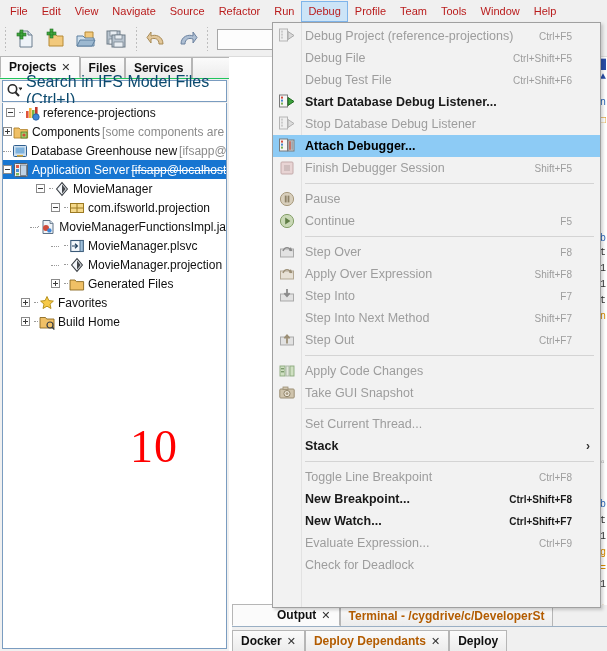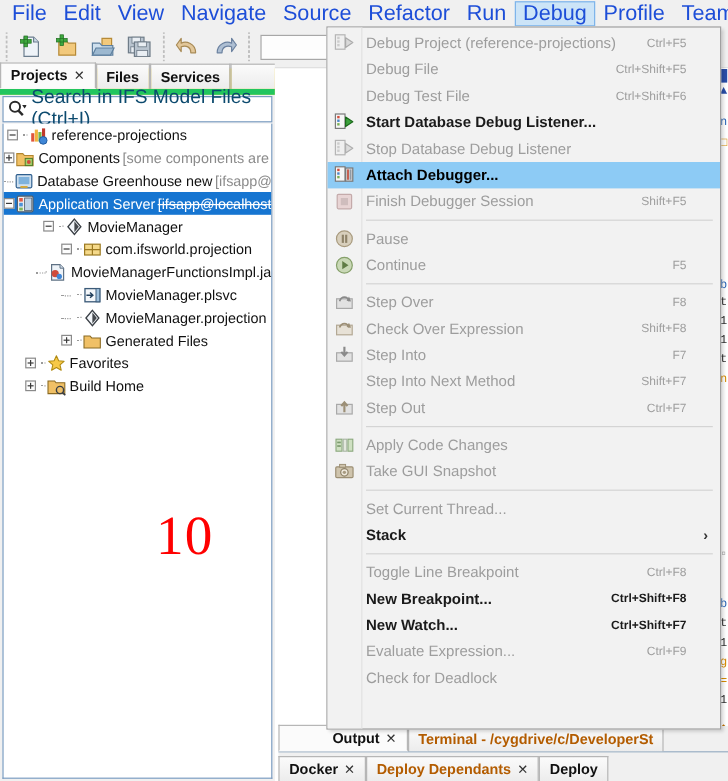--- a/index.html
+++ b/index.html
@@ -15,21 +15,21 @@
   #app { position: relative; width: 607px; height: 651px; background: #f0f0f0; }
 
   
   .menubar {
     position: absolute; top: 0; left: 0; width: 607px; height: 22px;
     background: #f0f0f0;
     display: flex; align-items: center;
     padding-left: 3px;
   }
   .menubar-item {
-    font-size: 18px; color: #1d4ed8;
+    font-size: 11px; color: #b91c1c;
     padding: 3px 7px 4px 7px;
     line-height: 14px;
     white-space: nowrap;
     cursor: default;
   }
   .menubar-item.active {
     background: #cce4f7;
     border: 1px solid #7eb4ea;
     padding: 2px 6px 3px 6px;
   }
@@ -56,22 +56,22 @@
   }
 
   
   .explorer {
     position: absolute; top: 57px; left: 0; width: 229px; bottom: 0;
     background: #f0f0f0;
   }
   .tabrow {
     position: absolute; top: 0; left: 0; width: 229px; height: 22px;
     display: flex; align-items: flex-end;
-    border-bottom: 5px solid #22c55e;
-    background: #fde047;
+    border-bottom: 1px solid #22c55e;
+    background: #3b82f6;
   }
   .tab {
     height: 21px; display: flex; align-items: center; gap: 5px;
     padding: 0 8px; font-size: 12px; color: #101010; font-weight: bold;
     border-left: 1px solid #b6b6b6; border-right: 1px solid #b6b6b6;
     border-top: 1px solid #b6b6b6;
     background: linear-gradient(#fbfbfb, #ececec);
     white-space: nowrap;
   }
   .tab.sel { background: #fbfbfb; border-bottom: 1px solid #fbfbfb; height: 22px; }
@@ -588,21 +588,21 @@
           <span class="sc">F8</span>
         </div>
         <div class="mi">
           <span class="ico">
             <svg width="18" height="18" viewBox="0 0 18 18">
               <rect x="2.5" y="6" width="13" height="8" fill="#e7e1d6" stroke="#b3a894" stroke-width="1"></rect>
               <path d="M5 8 C6.5 3.5 11.5 3.5 13 8" fill="none" stroke="#9c8f76" stroke-width="1.4"></path>
               <path d="M12.8 4 L14.6 8.2 L10.8 7.6 Z" fill="#9c8f76"></path>
             </svg>
           </span>
-          <span>Check Over Expression</span>
+          <span>Apply Over Expression</span>
           <span class="sc">Shift+F8</span>
         </div>
         <div class="mi">
           <span class="ico">
             <svg width="18" height="18" viewBox="0 0 18 18">
               <rect x="2.5" y="7" width="13" height="7" fill="#e2e2e2" stroke="#a9a9a9" stroke-width="1"></rect>
               <path d="M9 2 L9 8.4 M6.4 6.2 L9 9.2 L11.6 6.2" fill="none" stroke="#8a8a8a" stroke-width="1.8"></path>
             </svg>
           </span>
           <span>Step Into</span>

